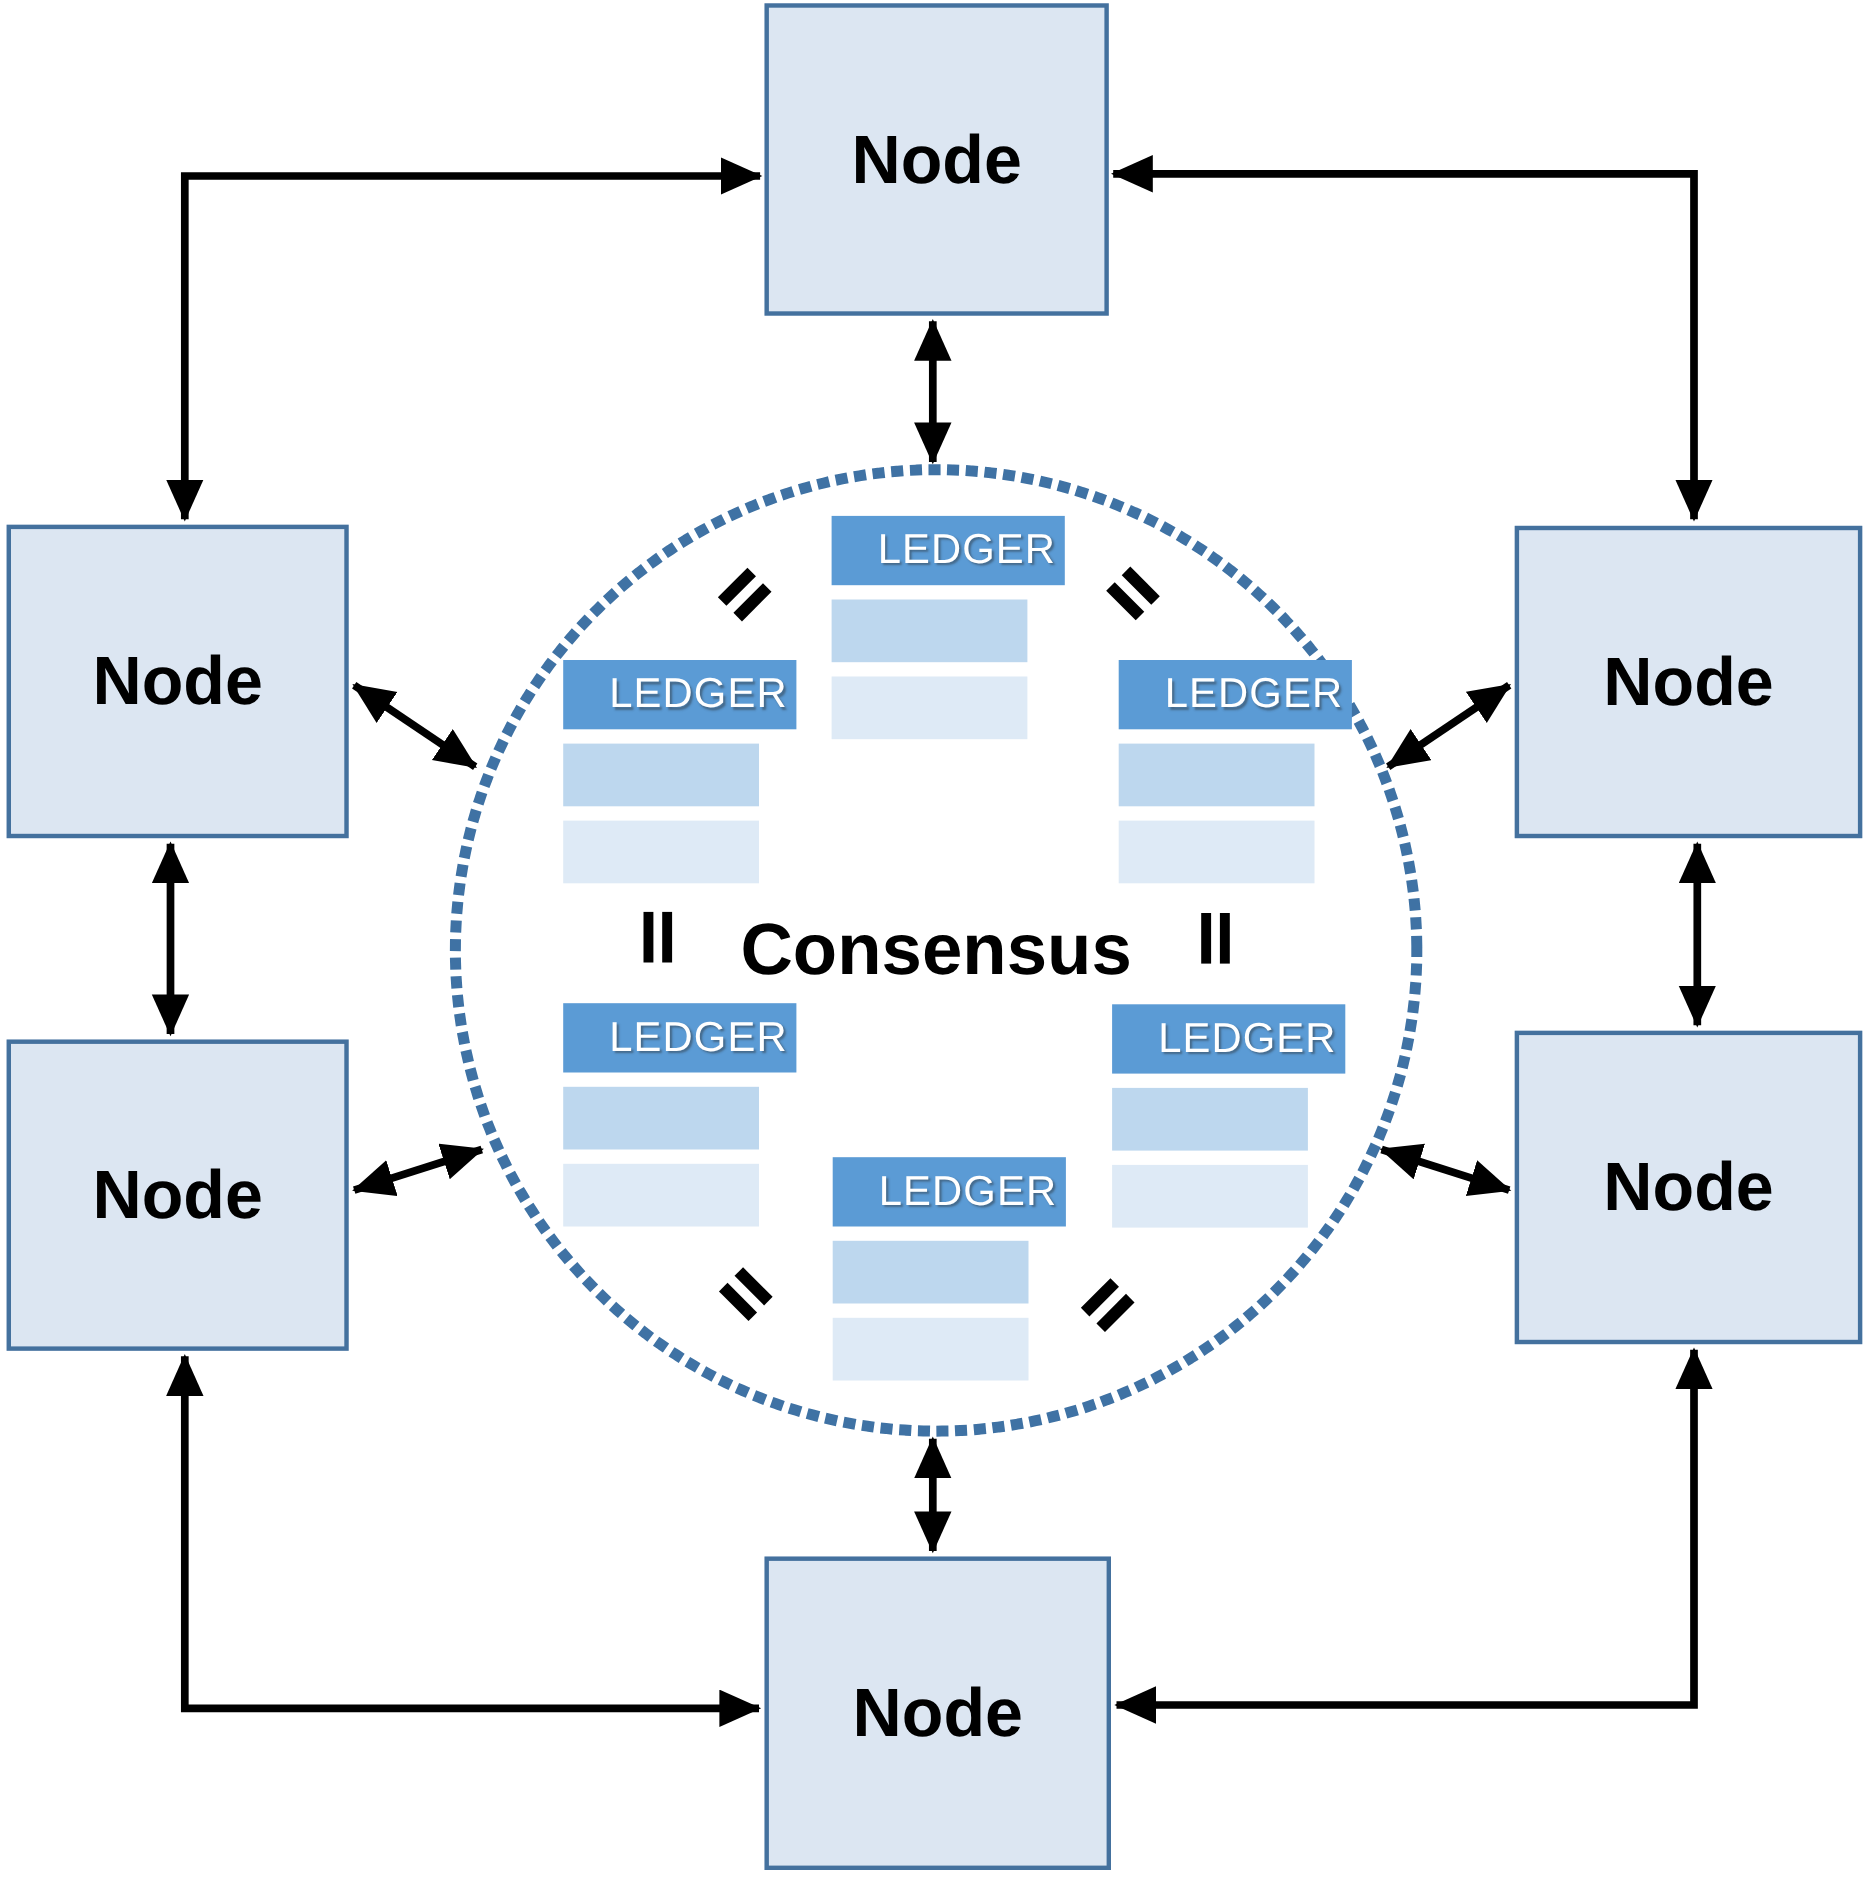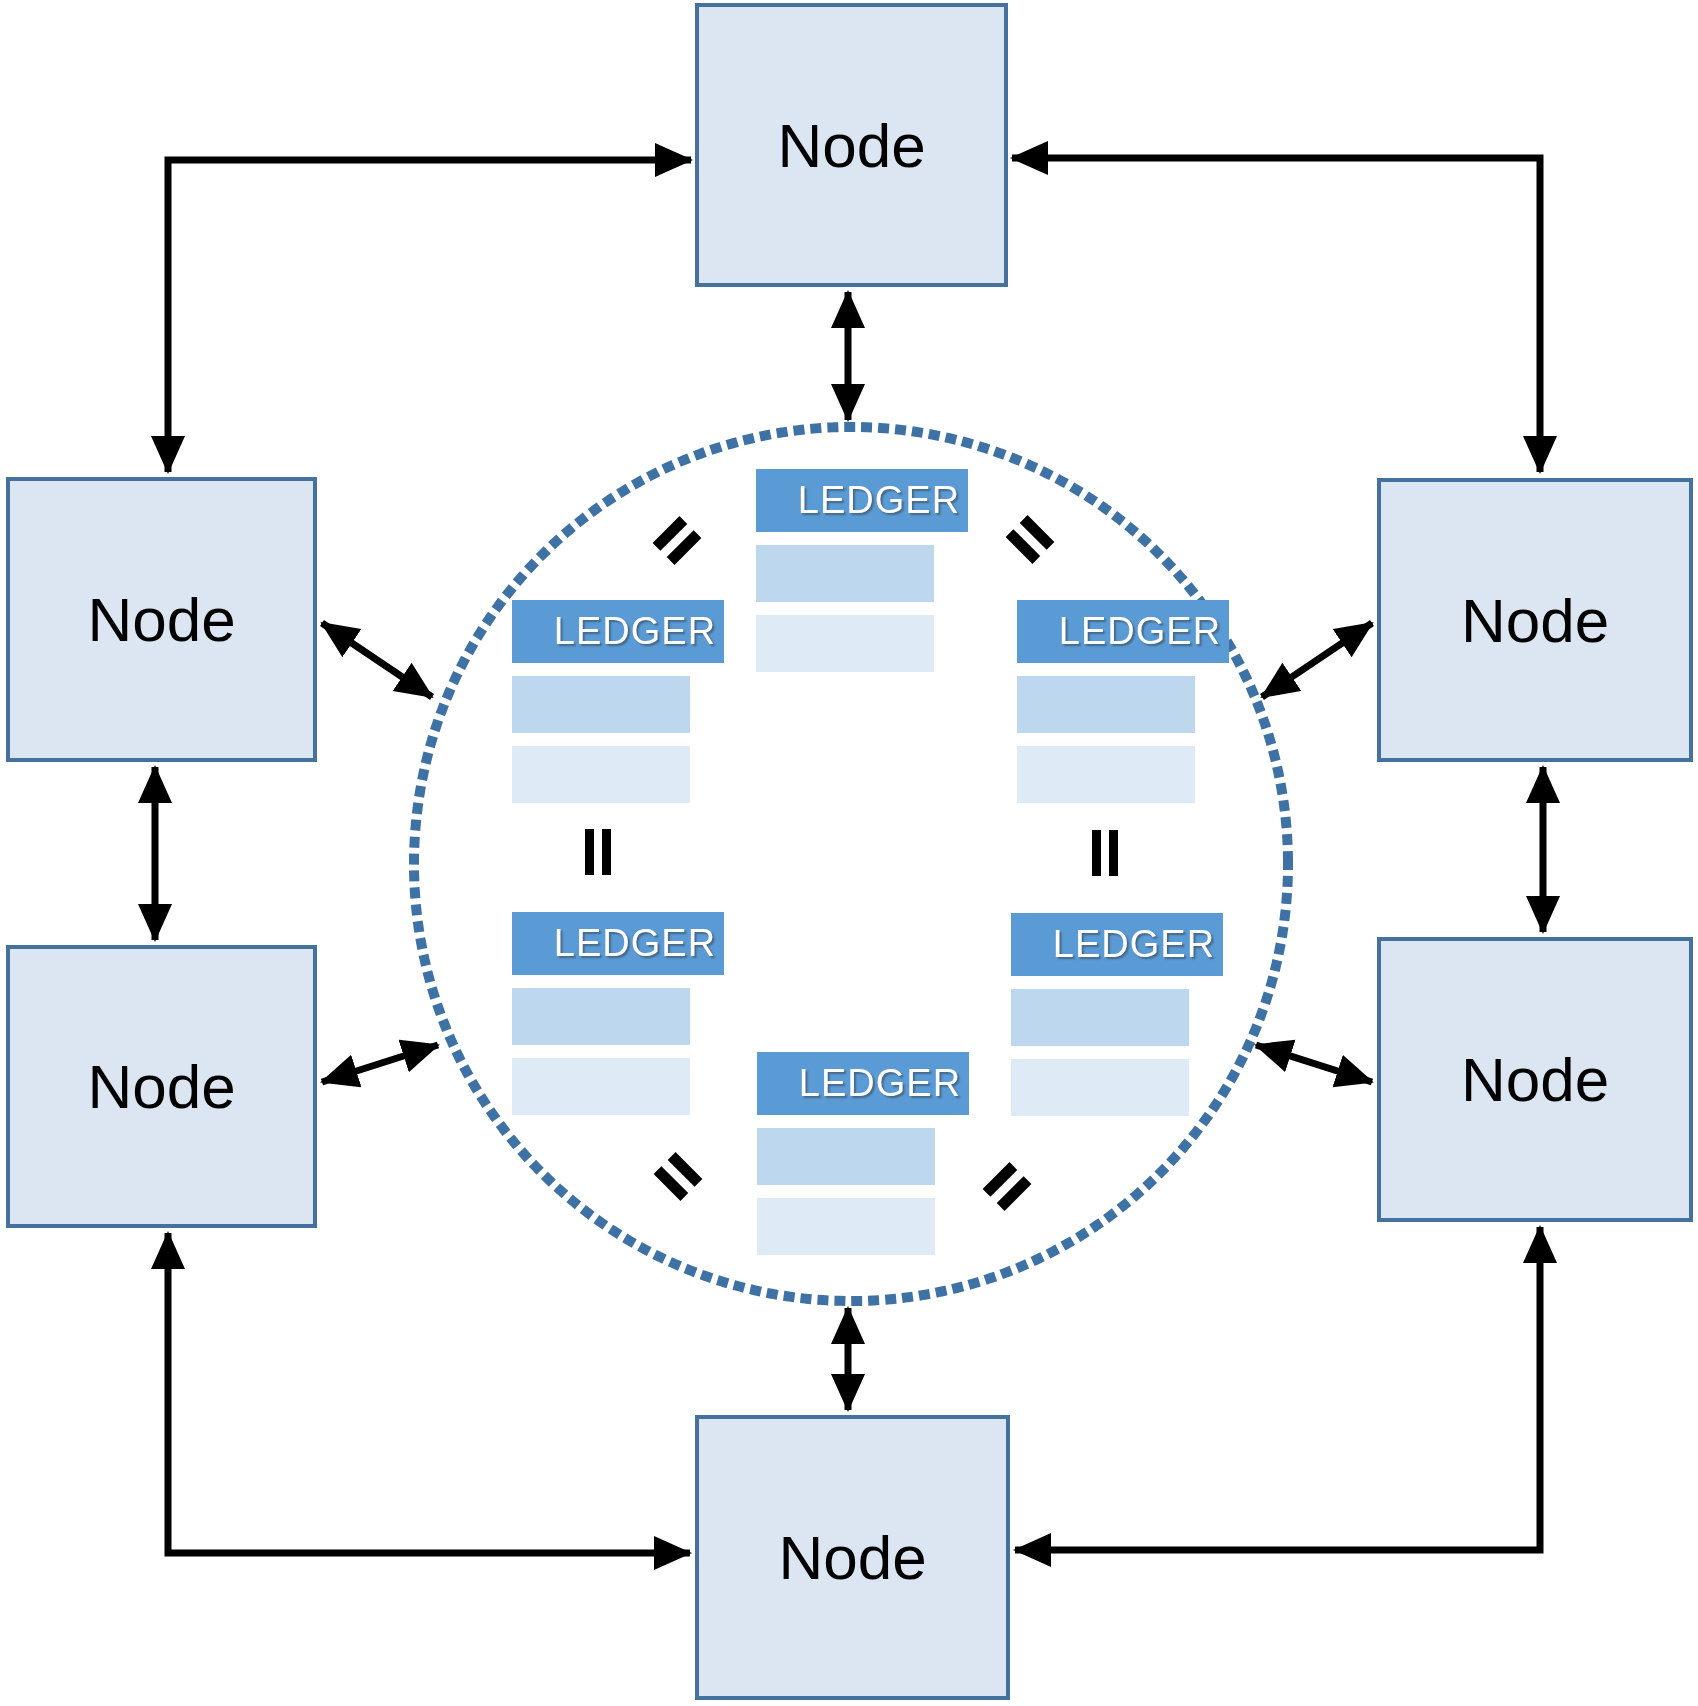--- a/index.html
+++ b/index.html
@@ -14,21 +14,21 @@
   }
   #wires{position:absolute;left:0;top:0;width:1698px;height:1706px;}
   #wires .connector{stroke:var(--arrow);stroke-width:7;fill:none;}
   #wires .dotted-circle{stroke:var(--circle-dot);stroke-width:10;fill:none;
     stroke-dasharray:1 16;stroke-linecap:square;}
   #wires marker path{fill:var(--arrow);}
   .node-box{
     position:absolute;display:flex;align-items:center;justify-content:center;
     background:var(--node-fill);border:4px solid var(--node-border);
     box-sizing:border-box;color:var(--node-text);
-    font-size:62px;font-weight:normal;letter-spacing:0px;
+    font-size:62px;font-weight:bold;letter-spacing:0px;
   }
   .ledger{position:absolute;width:178px;}
   .ledger .hdr{
     width:178px;height:63px;background:var(--ledger-header-bg);
     display:flex;align-items:center;justify-content:center;
     color:var(--ledger-text);font-size:38px;font-weight:400;letter-spacing:1px;
     text-shadow:2px 2px 2px rgba(40,40,40,.45);
     padding-left:34px;
   }
   .ledger .row{width:178px;height:57px;margin-top:13px;}
@@ -142,14 +142,15 @@
     </div>
   <div class="eq" style="left:659px;top:1161px;transform:rotate(45deg);">
       <i></i>
       <i></i>
     </div>
   <div class="eq" style="left:988px;top:1171px;transform:rotate(-45deg);">
       <i></i>
       <i></i>
     </div>
 
+  <div class="consensus">Consensus</div>
 
 </div>
 
 </body></html>

